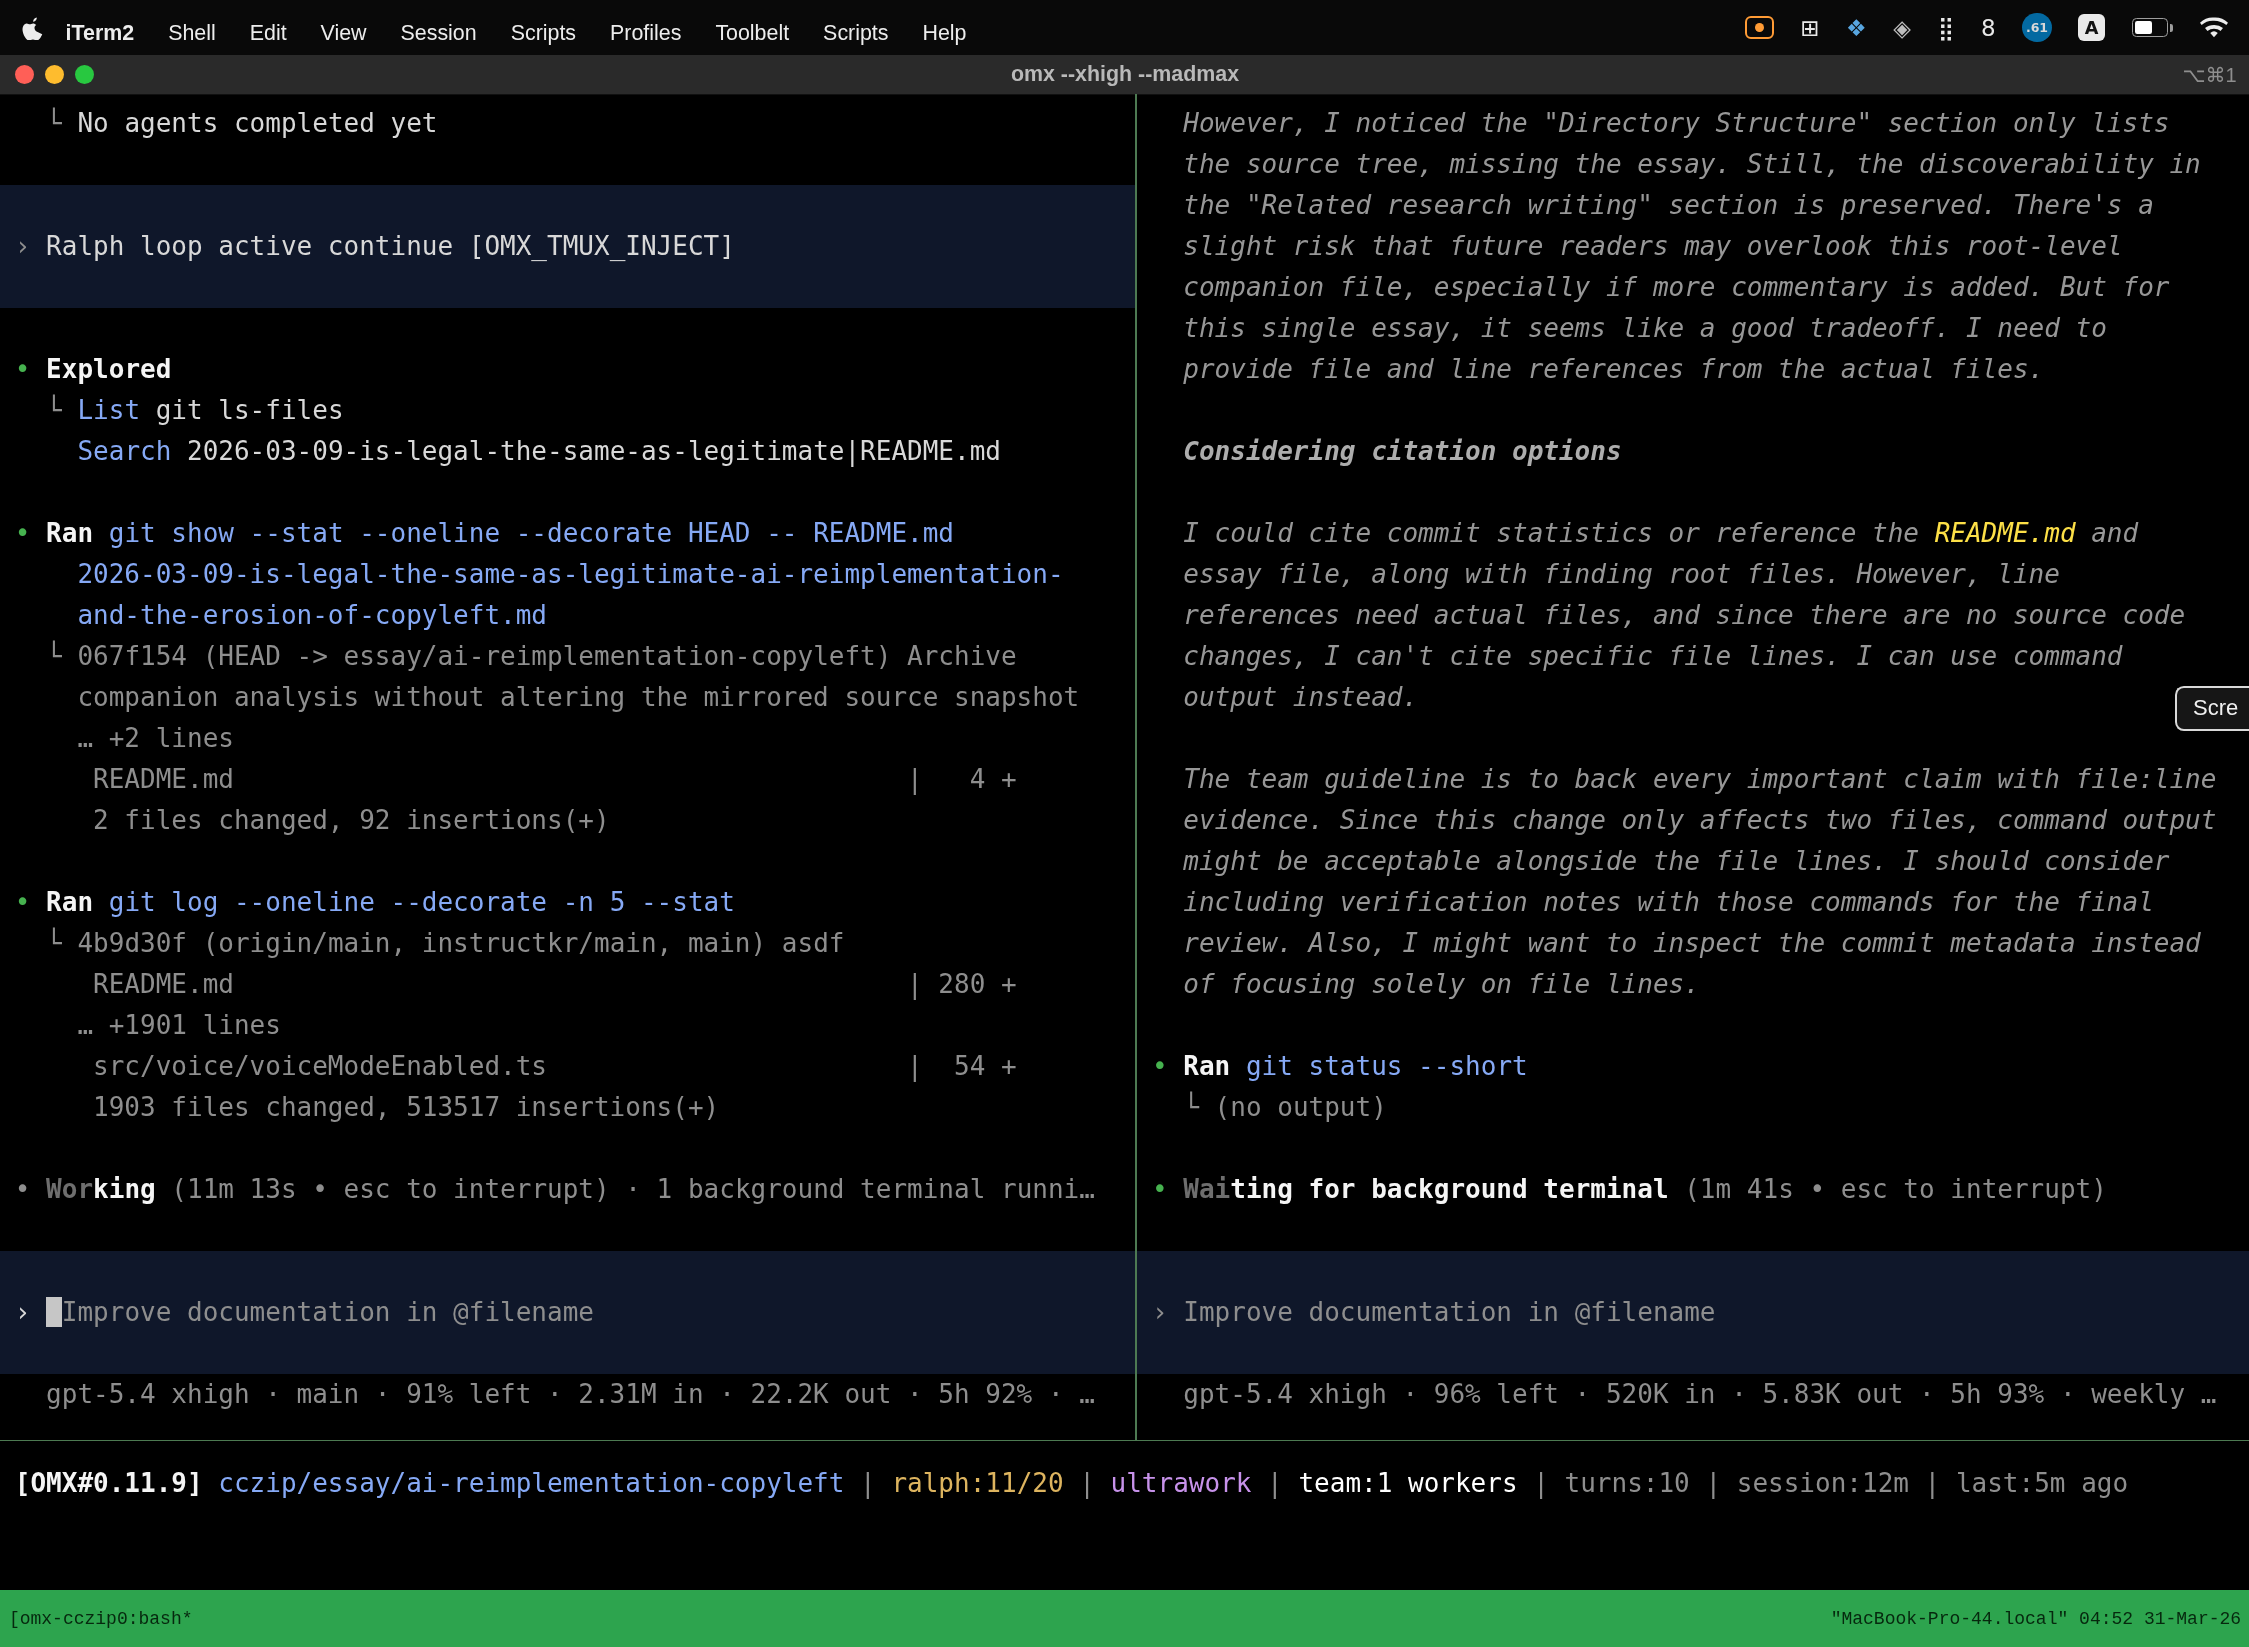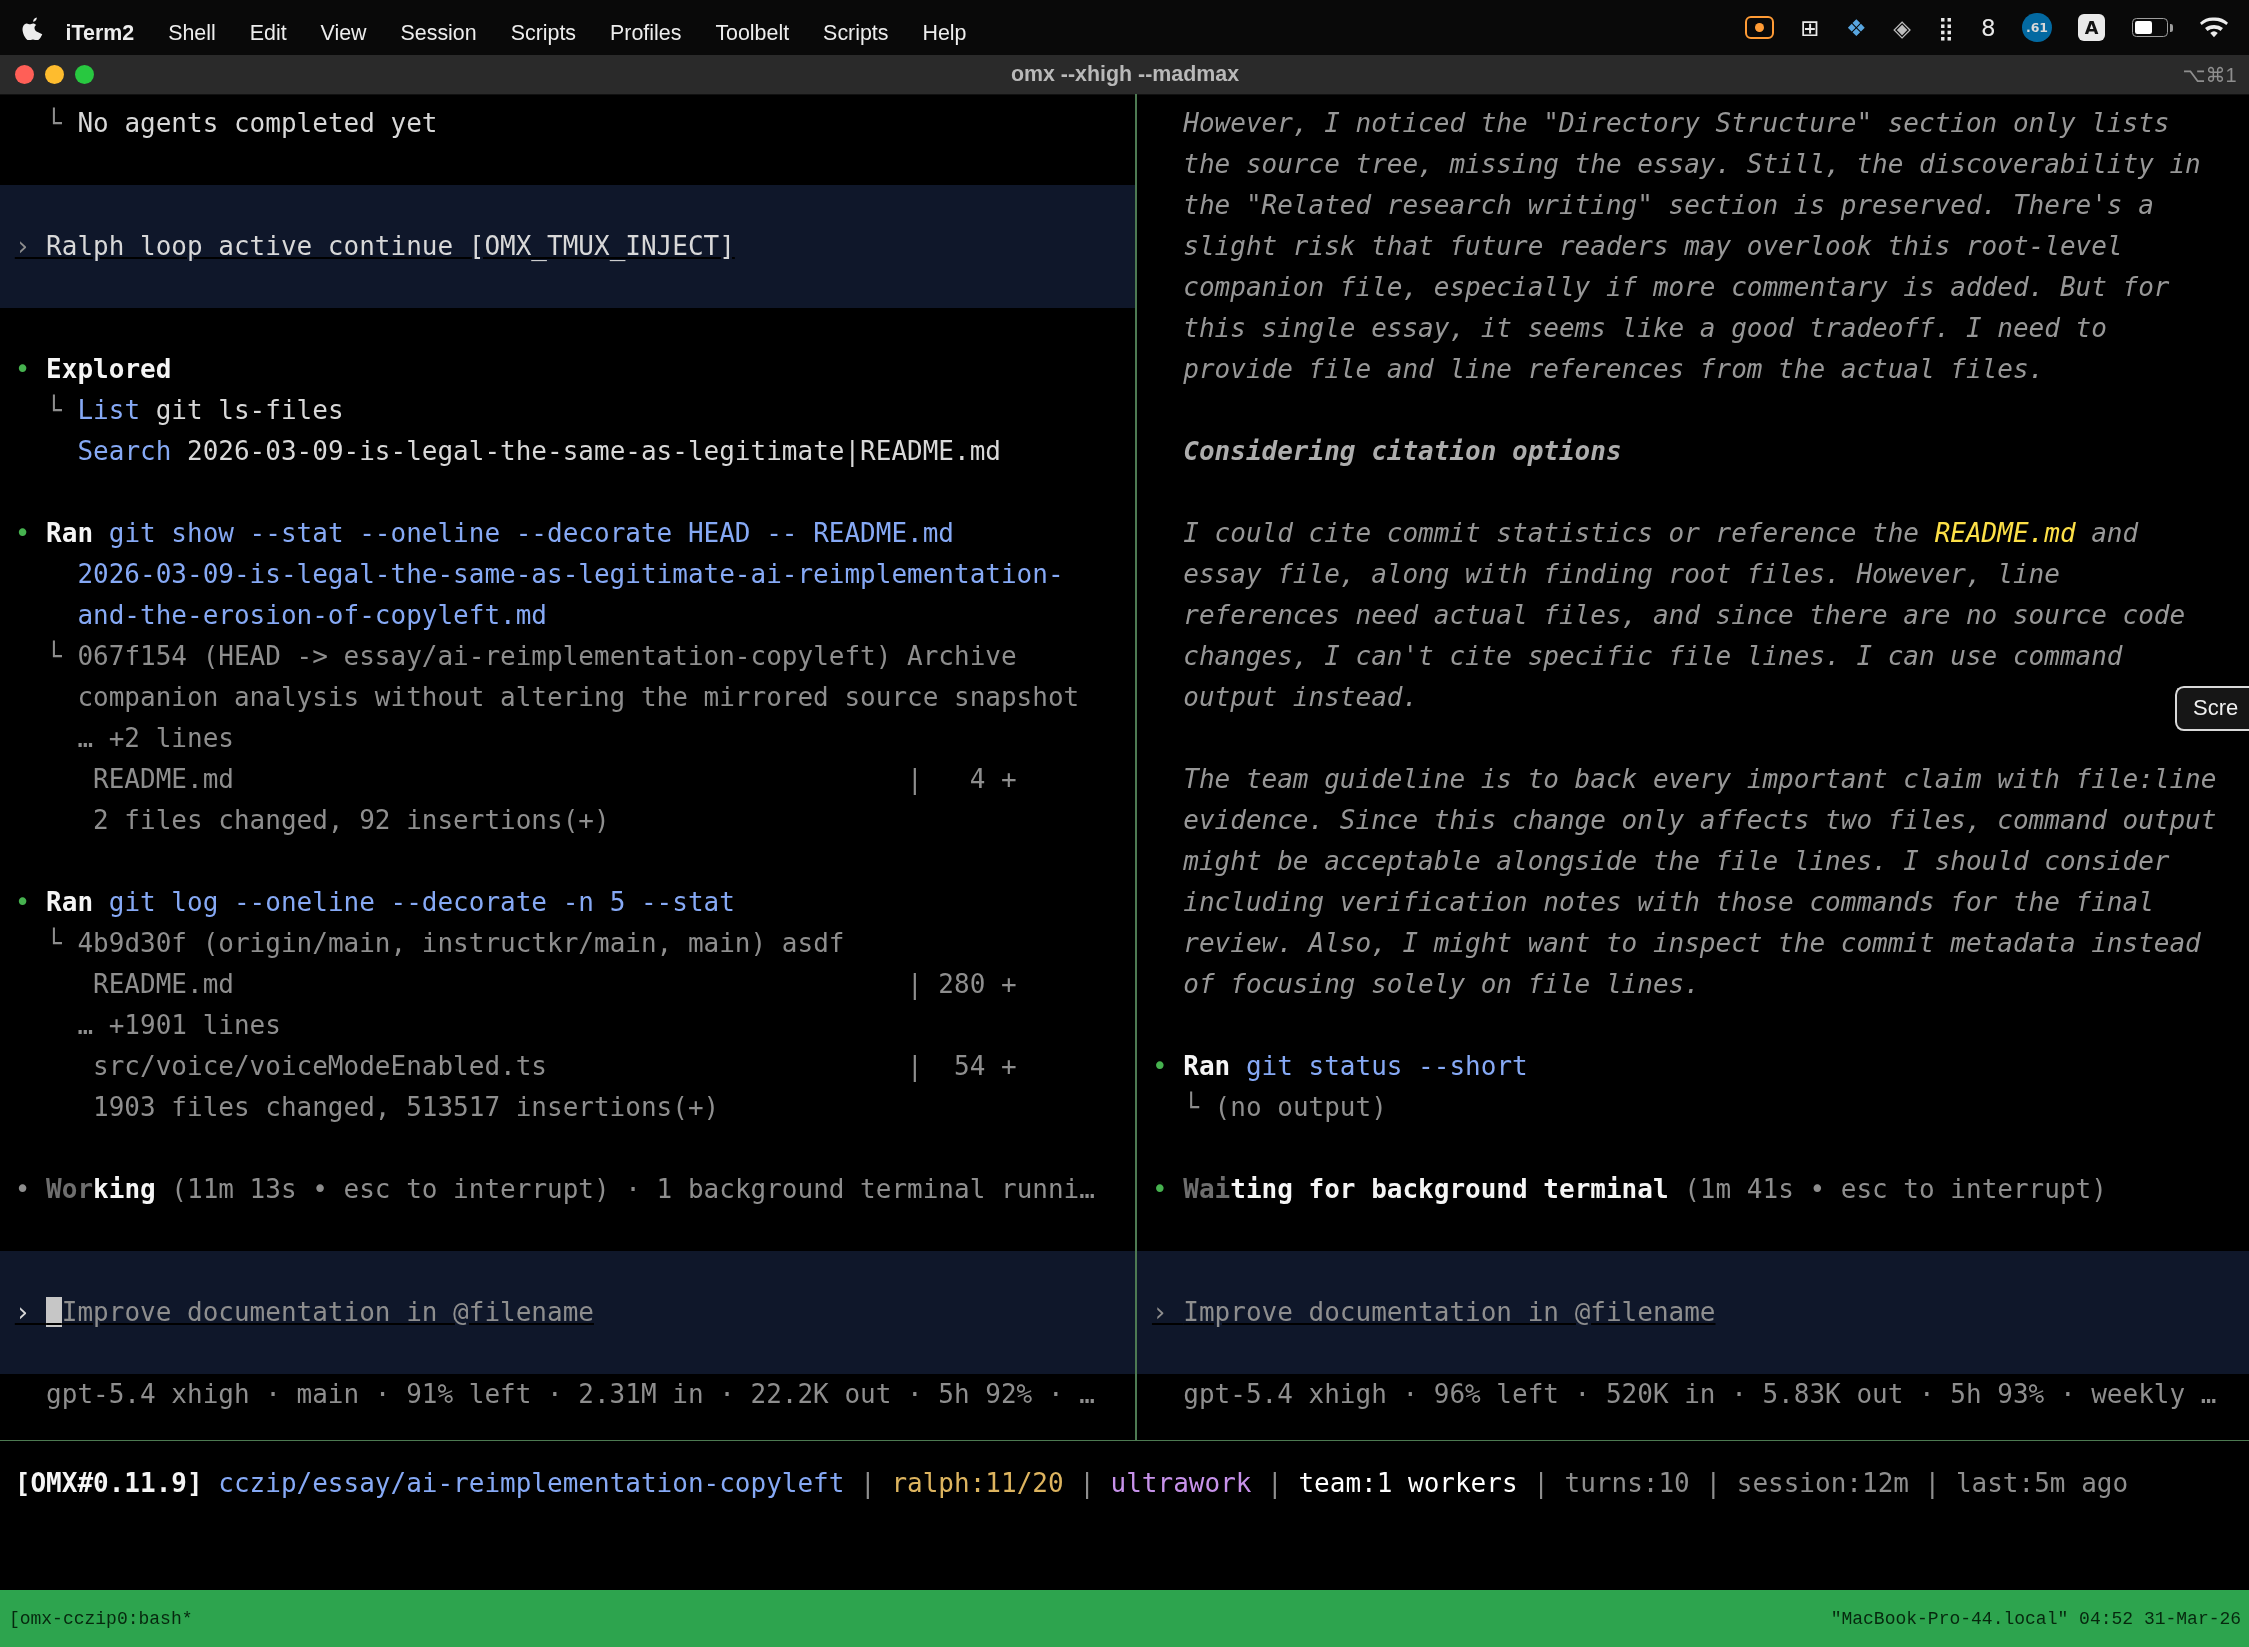--- a/index.html
+++ b/index.html
@@ -34,21 +34,21 @@
   .light{width:19px;height:19px;border-radius:50%;}
   .light.red{background:#ff5f57;}
   .light.yellow{background:#febc2e;}
   .light.green{background:#28c840;}
   .wtitle{position:absolute;left:0;right:0;text-align:center;
     font-family:"Liberation Sans",sans-serif;font-size:21.4px;font-weight:bold;color:#b9b9b9;}
   .wshort{margin-left:auto;padding-right:13.3px;z-index:2;
     font-family:"Liberation Sans",sans-serif;font-size:20px;color:#8e8e8e;}
 
   
-  .term{position:absolute;top:94px;left:0;right:0;bottom:58px;text-decoration:underline;}
+  .term{position:absolute;top:94px;left:0;right:0;bottom:58px;}
   .panes{display:flex;height:1346px;border-bottom:1.5px solid #4d7a52;box-sizing:content-box;}
   .pane{overflow:hidden;padding:8.9px 0 0 14.8px;box-sizing:border-box;
     font-family:"DejaVu Sans Mono","Liberation Mono",monospace;
     font-size:26px;line-height:41px;white-space:pre;color:#d8d8d8;}
   .pane.left{width:1135px;flex:none;}
   .divider{width:2.2px;background:#4d7a52;flex:none;}
   .pane.right{flex:1;}
   .tl{height:41px;}
   .tl.band{background:#0f172a;height:auto;padding:41px 14.8px 41px 14.8px;margin-left:-14.8px;}
 

